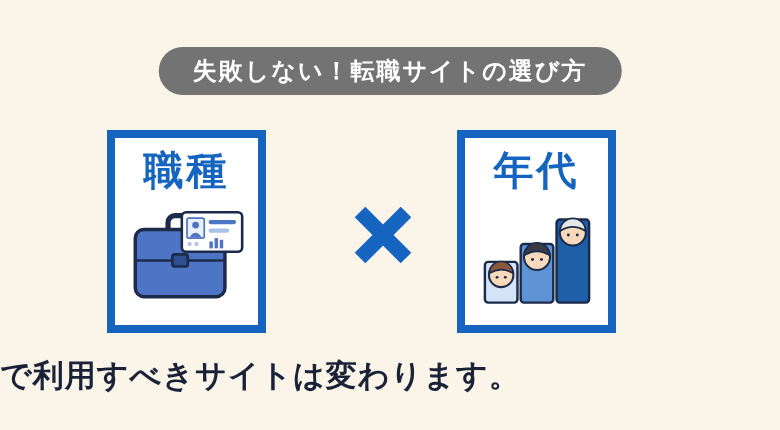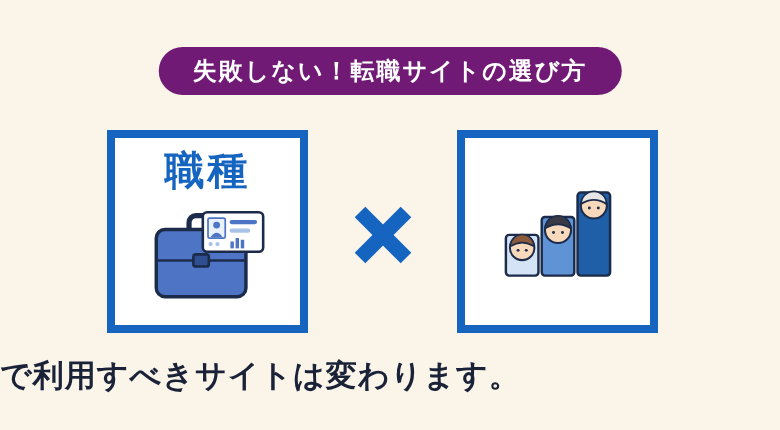--- a/index.html
+++ b/index.html
@@ -2,25 +2,25 @@
 <html><head>
 <meta charset="utf-8">
 <style>
   html,body{margin:0;padding:0;background:#FAF4E9;}
   .canvas{
     position:relative;width:780px;height:430px;background:#FAF4E9;overflow:hidden;
     font-family:"Liberation Sans","DejaVu Sans",sans-serif;
   }
   .badge{
     position:absolute;top:47px;left:50%;transform:translateX(-50%);
-    background:#701a75;color:#FFFFFF;font-size:24px;font-weight:bold;line-height:1;
+    background:#737373;color:#FFFFFF;font-size:24px;font-weight:bold;line-height:1;
     padding:12px 34px;border-radius:26px;white-space:nowrap;letter-spacing:2px;
   }
   .card{
-    position:absolute;top:130px;width:201px;height:203px;background:#FFFFFF;
+    position:absolute;top:130px;width:159px;height:203px;background:#FFFFFF;
     border:8px solid #1565C0;box-sizing:border-box;
     display:flex;flex-direction:column;align-items:center;
   }
   .card-left{left:107px;}
   .card-right{left:457px;}
   .card-label{
     margin-top:10px;font-size:40px;font-weight:bold;color:#1565C0;letter-spacing:3px;line-height:1.1;
   }
   .card-icon{flex:1;display:flex;align-items:center;justify-content:center;padding-bottom:4px;}
   .multiply{position:absolute;left:351px;top:203px;width:64px;height:64px;}
@@ -63,20 +63,21 @@
   </div>
 
   <div class="multiply" aria-label="×">
     <svg width="64" height="64" viewBox="0 0 64 64" aria-hidden="true">
       <line x1="9" y1="9" x2="55" y2="55" stroke="#1565C0" stroke-width="15"></line>
       <line x1="55" y1="9" x2="9" y2="55" stroke="#1565C0" stroke-width="15"></line>
     </svg>
   </div>
 
   <div class="card card-right">
+    <div class="card-label">年代</div>
     <div class="card-icon">
       <svg width="114" height="98" viewBox="0 0 140 120" aria-hidden="true">
 
         <rect x="6" y="66" width="40" height="50" rx="4" fill="#D4E4F6" stroke="#1C2B4A" stroke-width="3"></rect>
         <rect x="50" y="44" width="40" height="72" rx="4" fill="#5E93D6" stroke="#1C2B4A" stroke-width="3"></rect>
         <rect x="94" y="14" width="40" height="102" rx="4" fill="#1E5FA8" stroke="#1C2B4A" stroke-width="3"></rect>
 
         <circle cx="26" cy="82" r="15" fill="#F8D9BC" stroke="#1C2B4A" stroke-width="2.5"></circle>
         <path d="M11.5 80 a14.5 14.5 0 0 1 29 0 q-14.5 -9 -29 0 z" fill="#8A5A3B" stroke="#1C2B4A" stroke-width="2"></path>
         <circle cx="21" cy="85" r="1.8" fill="#1C2B4A"></circle>

